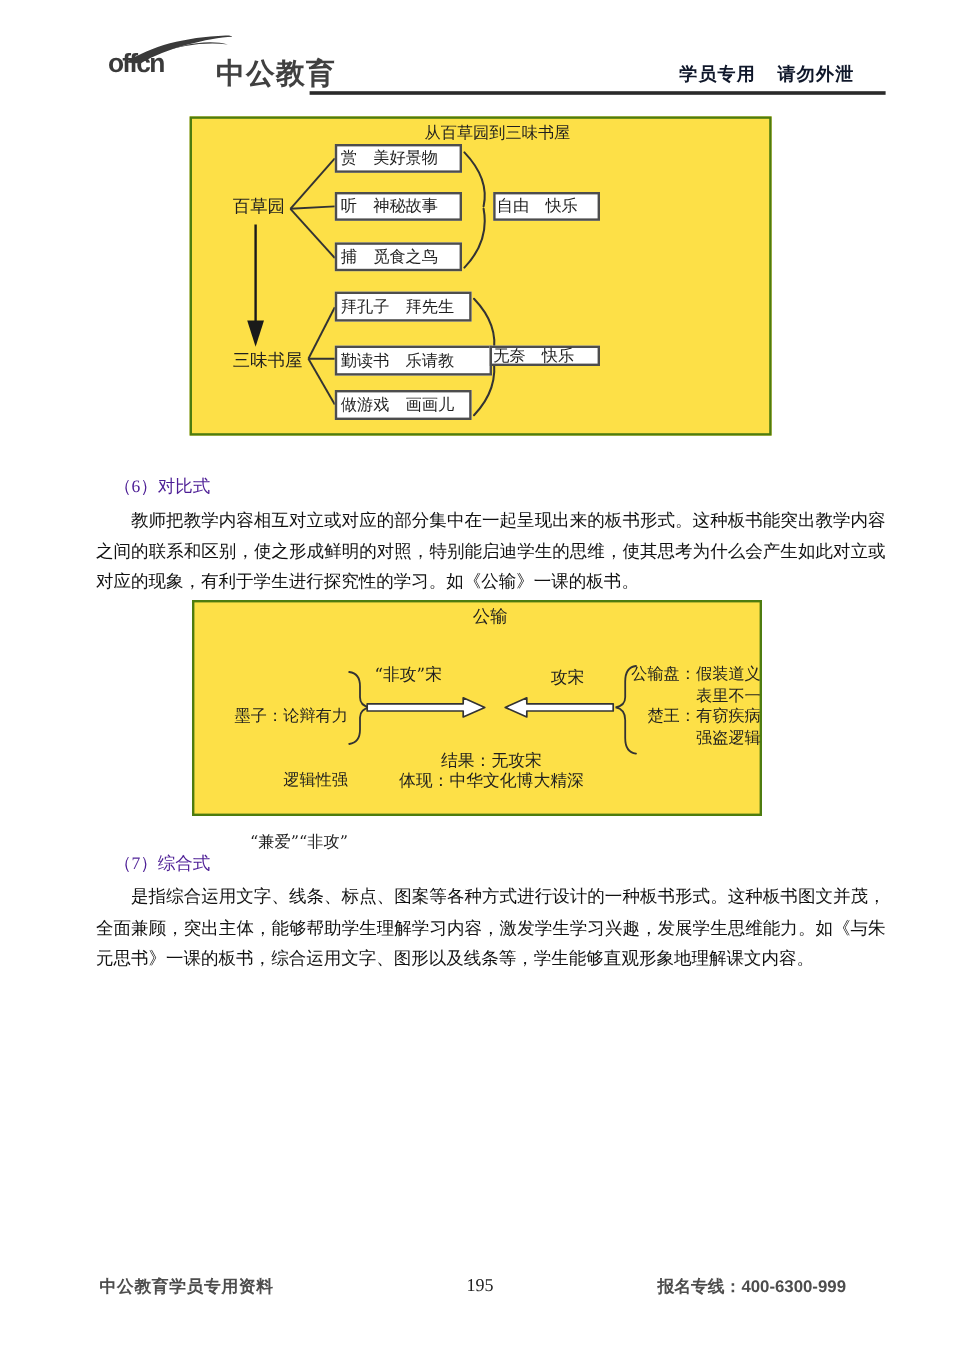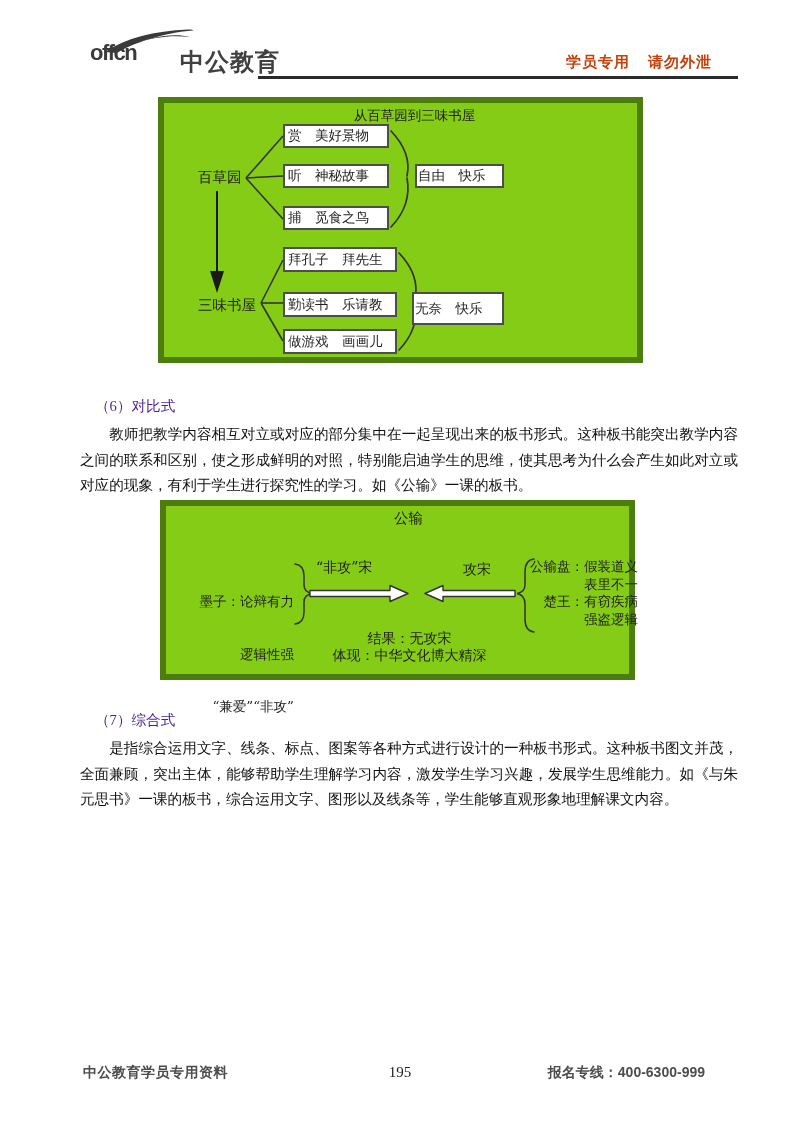--- a/index.html
+++ b/index.html
@@ -17,28 +17,28 @@
   }
   .logo-cn{
     position:absolute;left:180px;top:50px;
     font-family:"Liberation Sans","DejaVu Sans",sans-serif;
     font-weight:700;font-size:24px;line-height:1;color:#404040;letter-spacing:1px;
   }
   .swoosh{position:absolute;left:102px;top:28px;}
   .header-note{
     position:absolute;top:53px;right:88px;
     font-family:"Liberation Sans","DejaVu Sans",sans-serif;
-    font-weight:700;font-size:15px;color:#c2410c;letter-spacing:1px;white-space:nowrap;
+    font-weight:700;font-size:15px;color:#0f172a;letter-spacing:1px;white-space:nowrap;
   }
   .header-note span{margin-left:18px;}
   .header-rule{position:absolute;left:258px;top:76px;width:480px;height:3px;background:#2a2a2a;}
 
   
   .frame{
-    position:absolute;background:#84cc16;border:6px solid #4d7c0f;box-sizing:border-box;
+    position:absolute;background:#fde047;border:2px solid #4d7c0f;box-sizing:border-box;
   }
   .dg-text{
     position:absolute;font-family:"DejaVu Serif","Liberation Serif",serif;
     color:#1f1f1f;white-space:pre;line-height:1.25;
   }
   .dbox{
     position:absolute;border:2px solid #4d4d4d;box-sizing:border-box;background:#fff;
     font-family:"DejaVu Serif","Liberation Serif",serif;color:#1f1f1f;
     display:flex;align-items:center;padding-left:3px;white-space:pre;
   }
@@ -111,23 +111,23 @@
   <div class="dg-text" style="left:34px;top:65px;font-size:14.5px;">百草园</div>
 
   <div class="dbox" style="left:119px;top:21px;width:106px;height:24px;font-size:13.5px;">赏　美好景物</div>
   <div class="dbox" style="left:119px;top:61px;width:106px;height:24px;font-size:13.5px;">听　神秘故事</div>
   <div class="dbox" style="left:119px;top:103px;width:106px;height:24px;font-size:13.5px;">捕　觅食之鸟</div>
   <div class="dbox" style="left:251px;top:61px;width:89px;height:24px;font-size:13.5px;padding-left:1px;">自由　快乐</div>
 
   <div class="dg-text" style="left:34px;top:193px;font-size:14.5px;">三味书屋</div>
 
   <div class="dbox" style="left:119px;top:144px;width:114px;height:25px;font-size:13.5px;">拜孔子　拜先生</div>
-  <div class="dbox" style="left:119px;top:189px;width:114px;height:25px;font-size:13.5px;">勤读书　乐请教</div>
+  <div class="dbox" style="left:119px;top:189px;width:131px;height:25px;font-size:13.5px;">勤读书　乐请教</div>
   <div class="dbox" style="left:119px;top:226px;width:114px;height:25px;font-size:13.5px;">做游戏　画画儿</div>
-  <div class="dbox" style="left:248px;top:189px;width:92px;height:33px;font-size:13.5px;padding-left:1px;">无奈　快乐</div>
+  <div class="dbox" style="left:248px;top:189px;width:92px;height:17px;font-size:13.5px;padding-left:1px;">无奈　快乐</div>
 </div>
 
 <div class="sect" style="top:396px;">
   <p class="sect-heading">（6）对比式</p>
   <p class="sect-body">教师把教学内容相互对立或对应的部分集中在一起呈现出来的板书形式。这种板书能突出教学内容之间的联系和区别，使之形成鲜明的对照，特别能启迪学生的思维，使其思考为什么会产生如此对立或对应的现象，有利于学生进行探究性的学习。如《公输》一课的板书。</p>
 </div>
 
 <div class="frame" style="left:160px;top:500px;width:475px;height:180px;">
 
   <svg class="dg-svg" width="471" height="184" viewBox="0 0 471 184">

